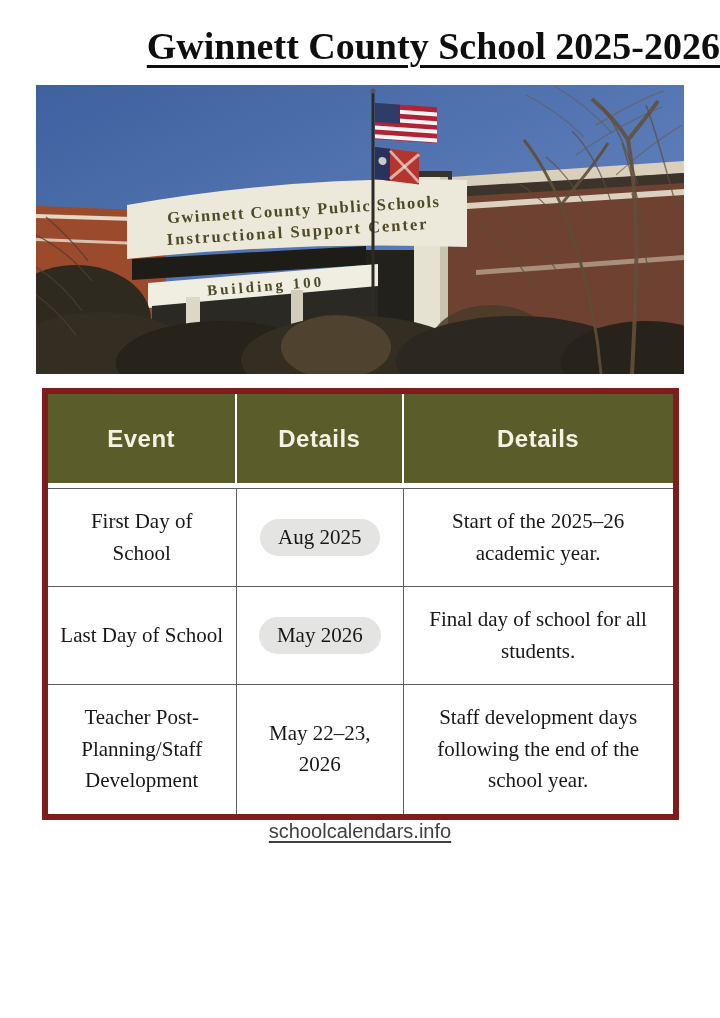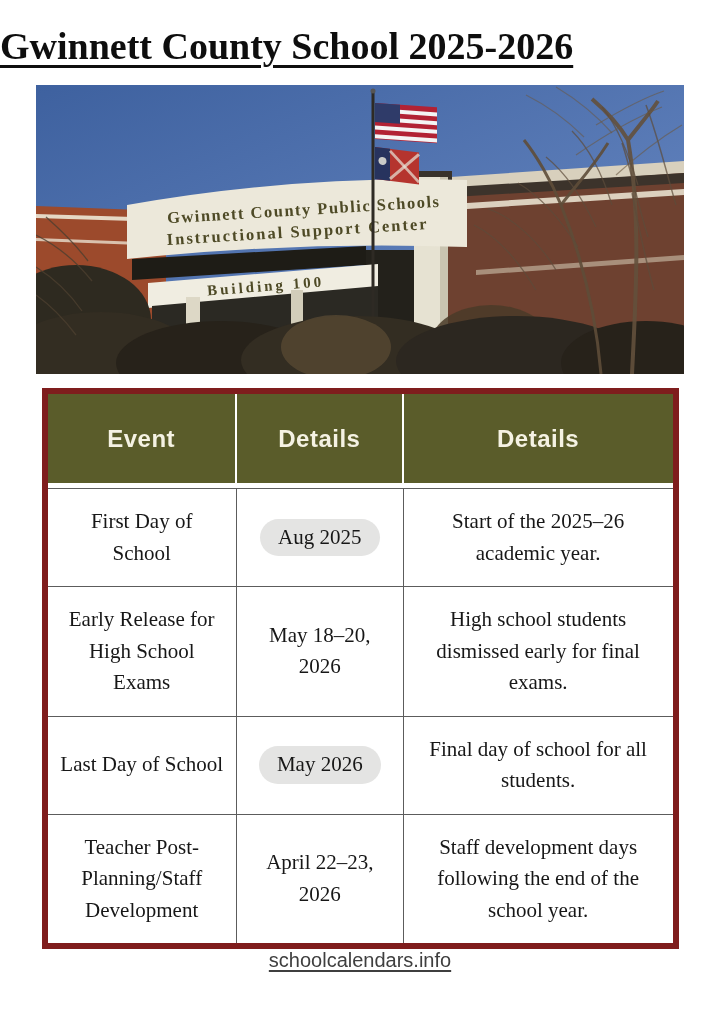--- a/index.html
+++ b/index.html
@@ -8,21 +8,21 @@
     --pill_bg:#e4e4e3;
     --link:#3f3f3f;
   }
   *{box-sizing:border-box;margin:0;padding:0}
   html,body{background:#ffffff}
   .page{
     width:720px;height:1018px;position:relative;background:#fff;
     font-family:"Liberation Serif",serif;overflow:hidden;
   }
   .page-title{
-    margin:24px auto 0;text-align:left;
+    margin:24px auto 0;text-align:right;
     font-size:38px;font-weight:bold;color:#0e0e0e;letter-spacing:0;
     text-decoration:underline;text-decoration-thickness:3px;text-underline-offset:6px;
     font-family:"Liberation Serif",serif;
   }
   .photo{
     width:648px;height:289px;margin:17px auto 0;overflow:hidden;
     background:#4a6fb0;position:relative;
   }
   .photo svg{display:block;width:100%;height:100%}
   .sign-text{font-family:"Liberation Serif",serif;font-weight:bold;fill:#4e4a26}
@@ -183,34 +183,29 @@
     </thead>
     <tbody>
       <tr>
         <td>First Day of School</td>
         <td>
           <span class="pill">Aug 2025</span>
         </td>
         <td>Start of the 2025–26 academic year.</td>
       </tr>
       <tr>
-        <td>Early Release for High School Exams</td>
-        <td>May 18–20, 2026</td>
-        <td>High school students dismissed early for final exams.</td>
-      </tr>
-      <tr>
         <td>Last Day of School</td>
         <td>
           <span class="pill">May 2026</span>
         </td>
         <td>Final day of school for all students.</td>
       </tr>
       <tr>
         <td>Teacher Post-Planning/Staff Development</td>
-        <td>April 22–23, 2026</td>
+        <td>May 22–23, 2026</td>
         <td>Staff development days following the end of the school year.</td>
       </tr>
     </tbody>
   </table>
 
   <div class="footer">
     <a>schoolcalendars.info</a>
   </div>
 
 </div>

